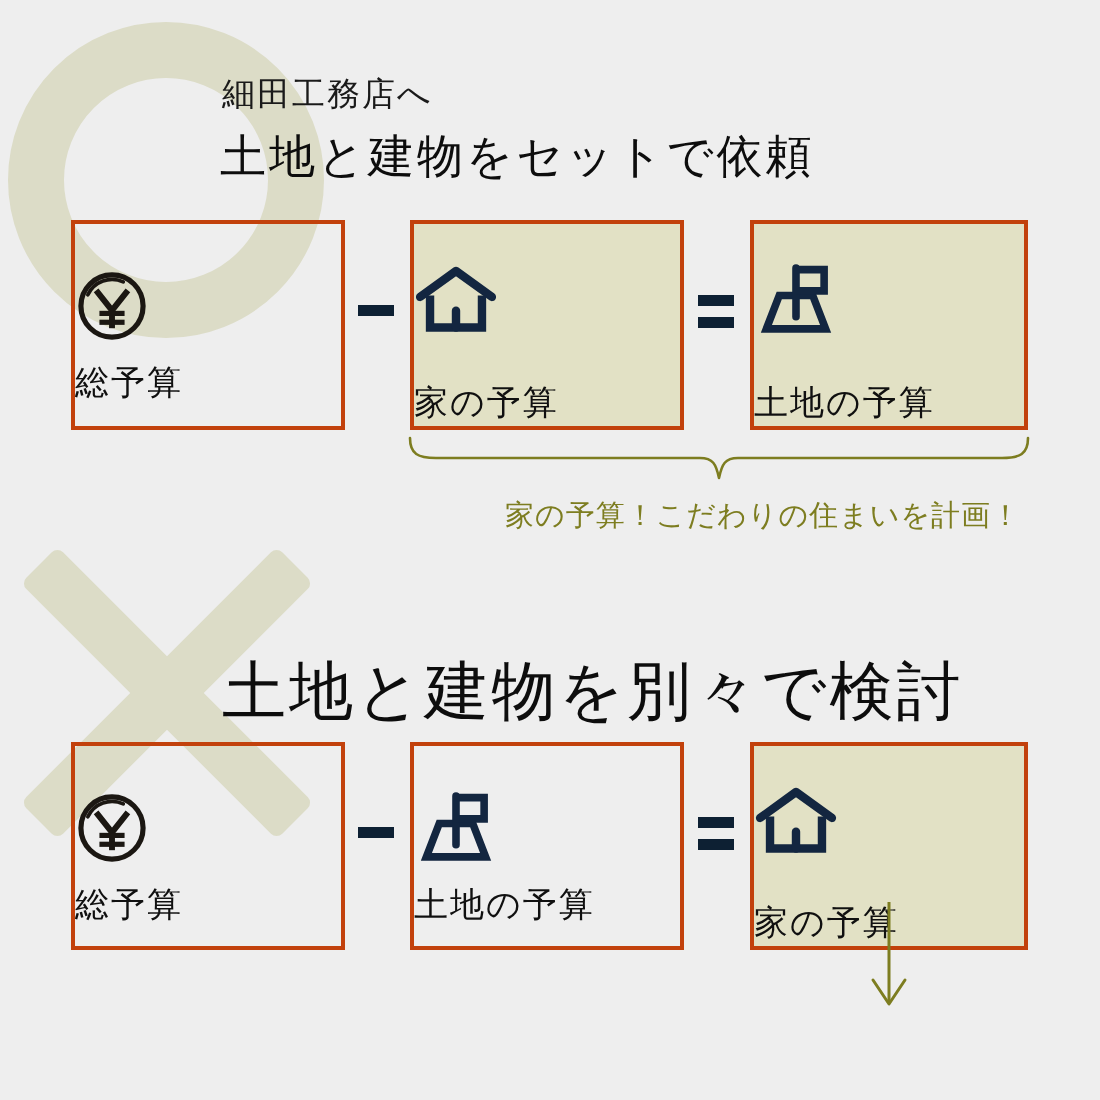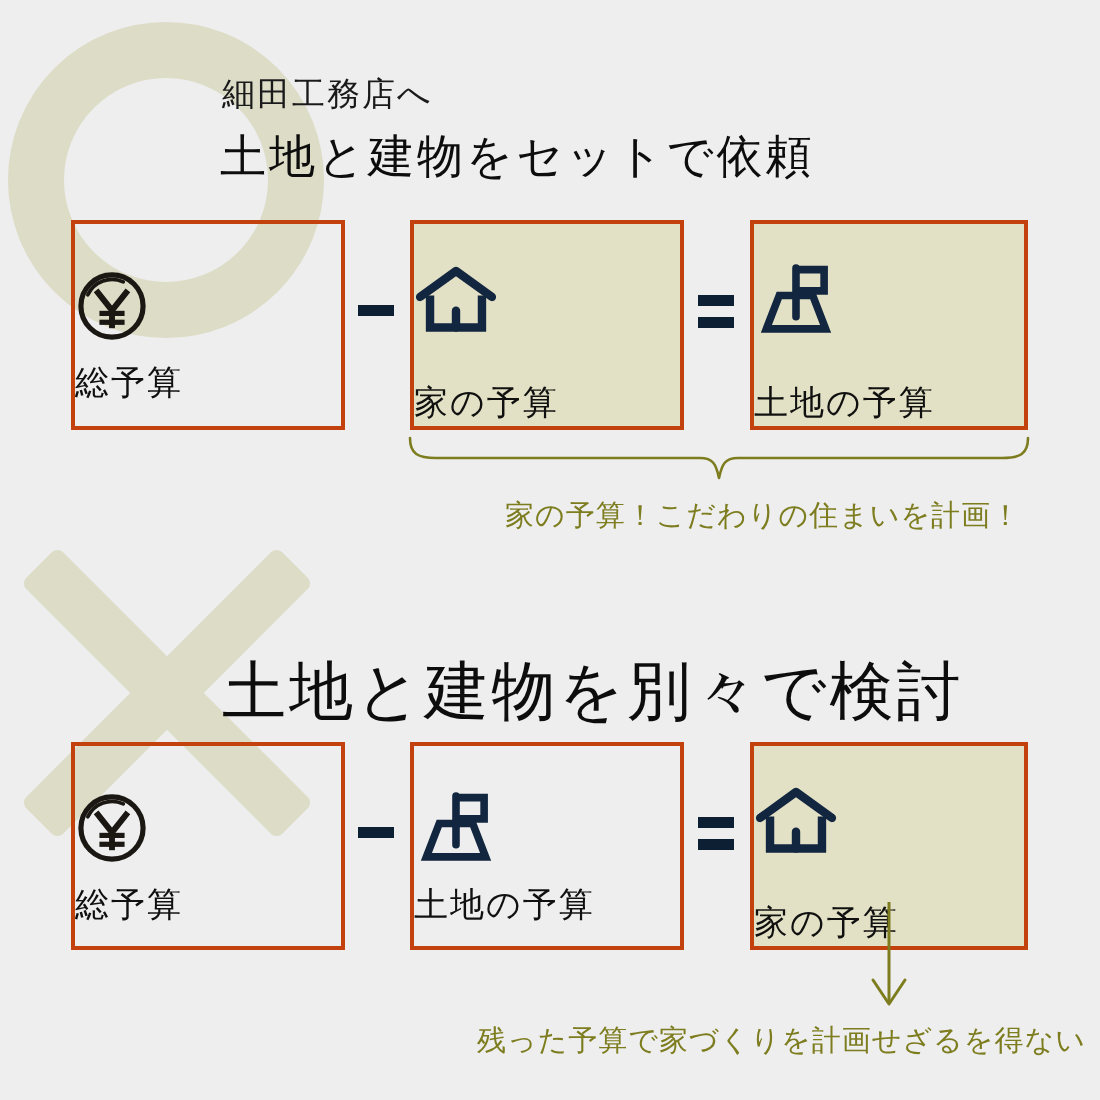--- a/index.html
+++ b/index.html
@@ -280,15 +280,14 @@
     <div class="box-label">家の予算</div>
   </div>
 
   <div class="down-arrow">
     <svg width="48" height="110" viewBox="0 0 48 110">
       <line x1="24" y1="0" x2="24" y2="100" stroke="#7d7d20" stroke-width="3"></line>
       <path d="M8 78 L24 102 L40 78" fill="none" stroke="#7d7d20" stroke-width="3" stroke-linecap="round" stroke-linejoin="round"></path>
     </svg>
   </div>
 
-  <div class="caption-olive" id="caption-leftover">残った予算で家づくりを計画せざるを得ない</div>
 
 </div>
 
 </body></html>

